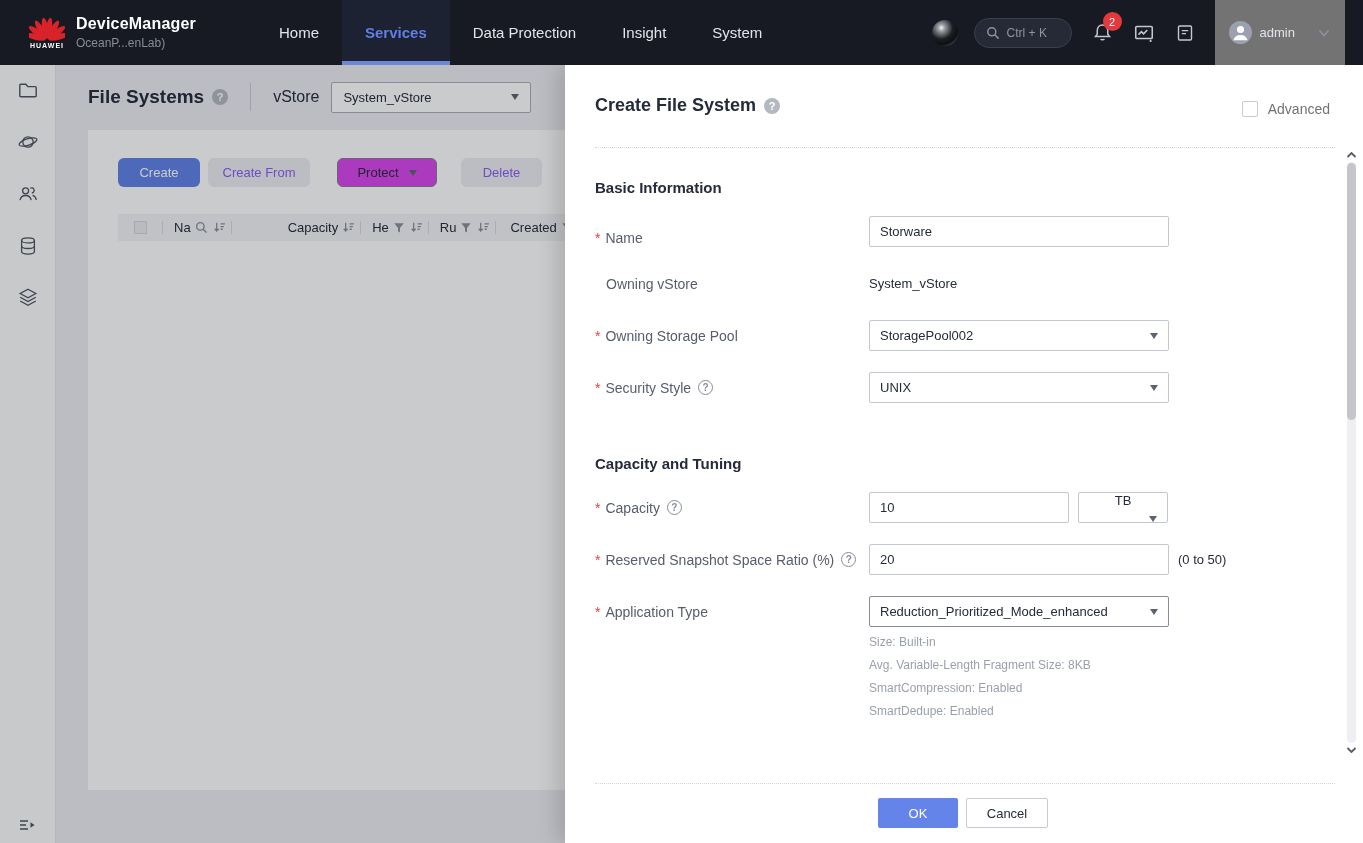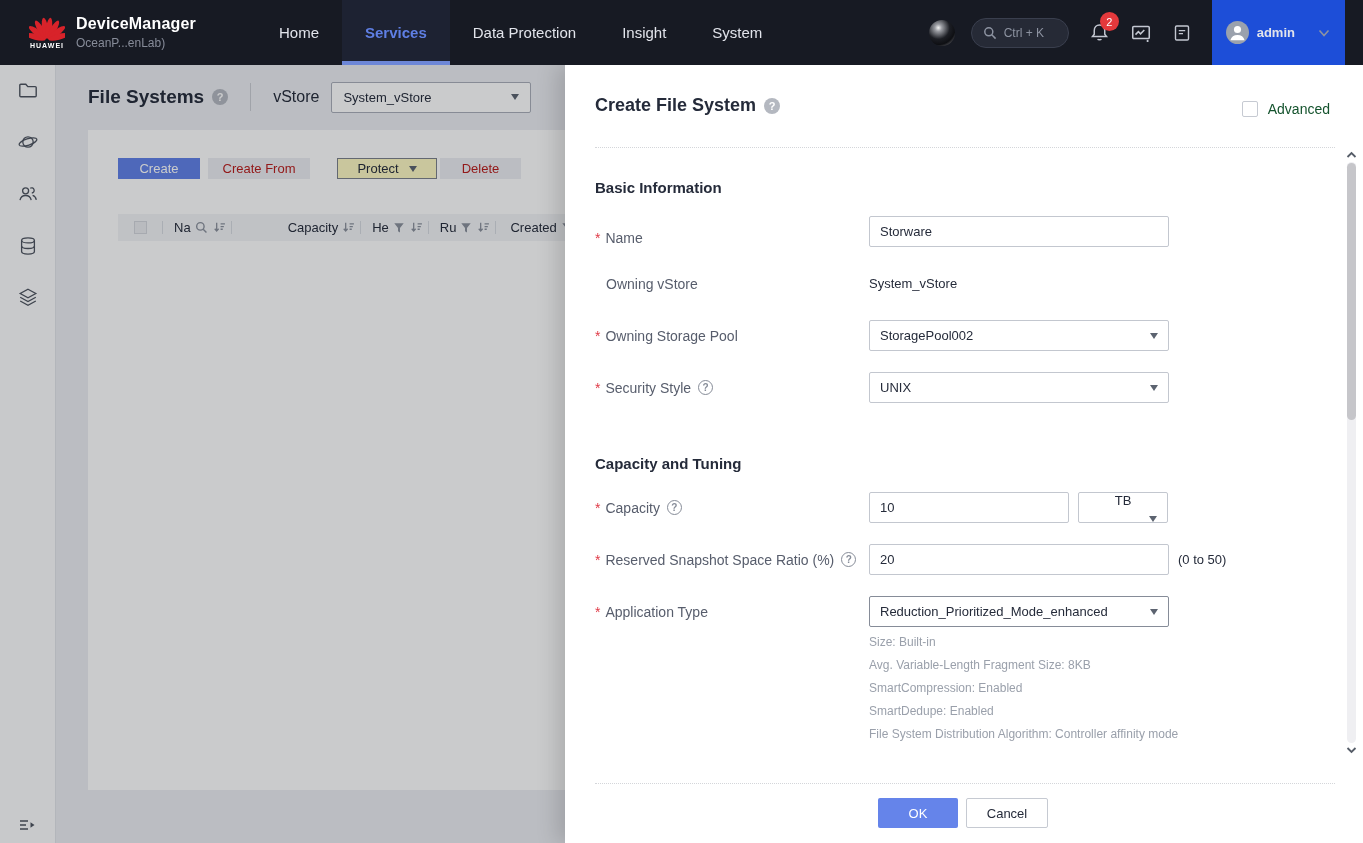--- a/index.html
+++ b/index.html
@@ -18,21 +18,21 @@
   .nav-item { display:flex; align-items:center; padding:0 23px; color:#e2e4eb; font-size:15px; position:relative; cursor:pointer; white-space:nowrap; }
   .nav-item.active { color:#5f7fe4; font-weight:bold; background:#1d2232; }
   .nav-item.active::after { content:""; position:absolute; left:0; right:0; bottom:0; height:4px; background:#6d87d8; }
   .top-right { margin-left:auto; display:flex; align-items:center; height:65px; }
   .sphere { width:26px; height:26px; border-radius:50%; margin-right:16px;
             background: radial-gradient(circle at 36% 30%, #f4f4f4 0%, #9b9da3 14%, #1c1e24 46%, #0e0f13 68%, #6f7076 90%, #4a4c52 100%); }
   .search-pill { width:98px; height:30px; border-radius:15px; background:#262a36; border:1px solid #3a3f4e; display:flex; align-items:center; padding:0 11px; color:#8d93a1; font-size:12px; margin-right:20px; cursor:pointer; }
   .search-pill svg { margin-right:7px; flex:none; }
   .icon-btn { position:relative; margin-right:20px; color:#c3c7d1; cursor:pointer; display:flex; }
   .badge { position:absolute; top:-10px; left:11px; min-width:19px; height:19px; border-radius:10px; background:#e4393c; color:#fff; font-size:11px; display:flex; align-items:center; justify-content:center; padding:0 4px; }
-  .user-block { display:flex; align-items:center; height:65px; background:#1d4ed8; padding:0 14px; margin-right:18px; cursor:pointer;font-weight:bold; }
+  .user-block { display:flex; align-items:center; height:65px; background:#737373; padding:0 14px; margin-right:18px; cursor:pointer; }
   .avatar { width:23px; height:23px; border-radius:50%; background:#9aa1ad; display:flex; align-items:center; justify-content:center; overflow:hidden; }
   .user-name { color:#e2e4eb; font-size:13px; margin-left:8px; }
   .user-caret { margin-left:22px; color:#8d93a1; display:flex; }
 
   
   .sidebar { position:absolute; left:0; top:65px; width:56px; height:778px; background:#fdfdfe; border-right:1px solid #e2e4e9; z-index:1; }
   .side-icon { position:absolute; left:17px; width:22px; height:22px; color:#4d535f; cursor:pointer; }
   .side-collapse { position:absolute; left:18px; bottom:6px; color:#4d535f; cursor:pointer; }
 
   
@@ -40,46 +40,46 @@
   .breadcrumb { position:absolute; left:32px; top:14px; height:36px; display:flex; align-items:center; }
   .page-title { font-size:19px; font-weight:bold; color:#252b3a; }
   .q-filled { width:16px; height:16px; border-radius:50%; background:#b4b8c0; color:#fff; display:inline-flex; align-items:center; justify-content:center; margin-left:8px; flex:none; }
   .q-filled::after { content:"?"; font-size:11px; font-weight:bold; }
   .crumb-divider { width:1px; height:28px; background:#c9ccd3; margin:0 22px; }
   .vstore-label { font-size:16px; color:#252b3a; margin-right:12px; }
   .vstore-select { width:200px; height:31px; background:#fff; border:1px solid #a9aeb9; border-radius:2px; display:flex; align-items:center; padding:0 11px; font-size:13px; color:#252b3a; cursor:pointer; }
   .caret { width:0; height:0; border-left:4.5px solid transparent; border-right:4.5px solid transparent; border-top:6px solid #5c6370; margin-left:auto; }
   .card { position:absolute; left:32px; top:65px; width:1240px; height:660px; background:#ffffff; }
   .toolbar { position:absolute; left:30px; top:28px; display:flex; align-items:center; }
-  .btn { height:21px; font-size:13px; border-radius:0; display:flex; align-items:center; justify-content:center; cursor:pointer; }
+  .btn { height:29px; font-size:13px; border-radius:6px; display:flex; align-items:center; justify-content:center; cursor:pointer; }
   .btn-create { width:82px; background:#6080e8; color:#fff; }
-  .btn-disabled { background:#eceef2; color:#b91c1c; cursor:default; }
+  .btn-disabled { background:#eceef2; color:#8b5cf6; cursor:default; }
   .btn-create-from { width:102px; margin-left:8px; }
-  .btn-protect { width:100px; margin-left:27px; background:#fef9c3; border:1px solid #7b808b; color:#252b3a; }
+  .btn-protect { width:100px; margin-left:27px; background:#d946ef; border:1px solid #7b808b; color:#252b3a; }
   .btn-protect .caret { margin-left:10px; }
-  .btn-delete { width:81px; margin-left:3px; }
+  .btn-delete { width:81px; margin-left:24px; }
   .thead { position:absolute; left:30px; top:84px; right:0; height:27px; background:#f3f4f7; display:flex; align-items:center; font-size:13px; color:#252b3a; }
   .th-check { width:13px; height:13px; background:#e9ebef; border:1px solid #d2d5dc; margin:0 15px 0 16px; flex:none; }
   .th-sep { width:1px; height:13px; background:#d7dae0; flex:none; }
   .th-label { margin:0 4px 0 11px; white-space:nowrap; }
   .th-icon { color:#8a909c; display:flex; margin-right:5px; flex:none; }
   .pagination { position:absolute; left:34px; bottom:28px; height:26px; display:flex; align-items:center; }
   .pg-summary { font-size:13px; color:#252b3a; }
   .pg-btn { width:25px; height:26px; background:#e3e5ea; color:#9aa0ac; display:flex; align-items:center; justify-content:center; margin-left:13px; cursor:pointer; }
   .pg-current { width:25px; height:26px; background:#6080e8; color:#fff; font-size:13px; display:flex; align-items:center; justify-content:center; margin-left:13px; cursor:pointer; }
 
   .dim-overlay { position:absolute; left:0; top:65px; width:565px; height:778px; background:rgba(13,16,24,0.22); z-index:5; }
 
   
   .modal { position:absolute; left:565px; top:65px; width:798px; height:778px; background:#fff; z-index:10; box-shadow:-8px 0 20px rgba(0,0,0,0.15); }
   .modal-title-row { position:absolute; left:30px; top:30px; display:flex; align-items:center; }
   .modal-title { font-size:18px; font-weight:bold; color:#252b3a; }
   .advanced { position:absolute; right:33px; top:36px; display:flex; align-items:center; cursor:pointer; }
   .checkbox { width:16px; height:16px; border:1px solid #c6cad2; border-radius:2px; background:#fff; margin-right:10px; flex:none; }
-  .adv-label { font-size:14px; color:#14532d; }
+  .adv-label { font-size:14px; color:#737373; }
   .dotted { position:absolute; left:30px; right:28px; border-top:1px dotted #d4d6da; }
   .dot-top { top:82px; }
   .dot-bottom { top:718px; }
   .section-title { position:absolute; left:30px; font-size:15px; font-weight:bold; color:#252b3a; }
   .flabel { position:absolute; left:30px; height:31px; display:flex; align-items:center; font-size:14px; color:#575d6c; white-space:nowrap; }
   .flabel.required::before { content:"*"; color:#e03a47; margin-right:5px; font-size:14px; }
   .flabel.plain { padding-left:11px; }
   .q-outline { width:15px; height:15px; border-radius:50%; border:1.4px solid #868c98; color:#868c98; display:inline-flex; align-items:center; justify-content:center; margin-left:7px; flex:none; }
   .q-outline::after { content:"?"; font-size:10px; font-weight:bold; }
   .fbox { position:absolute; height:31px; background:#fff; border:1px solid #c3c7cf; border-radius:2px; font-size:13px; color:#252b3a; }
@@ -409,21 +409,20 @@
     <div class="fbox fselect sel-app">
       <span>Reduction_Prioritized_Mode_enhanced</span>
         <span class="caret"></span>
     </div>
 
     <div class="detail-lines">
       <div>Size: Built-in</div>
       <div>Avg. Variable-Length Fragment Size: 8KB</div>
       <div>SmartCompression: Enabled</div>
       <div>SmartDedupe: Enabled</div>
-      <div>File System Distribution Algorithm: Controller affinity mode</div>
     </div>
 
     <div class="dotted dot-bottom"></div>
     <div class="mbtn mbtn-ok">OK</div>
     <div class="mbtn mbtn-cancel">Cancel</div>
 
     <div class="scrollbar">
       <span class="sb-arrow" style="top:0">
         <svg width="11" height="8" viewBox="0 0 11 8" fill="none" stroke="currentColor" stroke-width="1.8">
             <path d="M1.5 6L5.5 2l4 4"></path>

